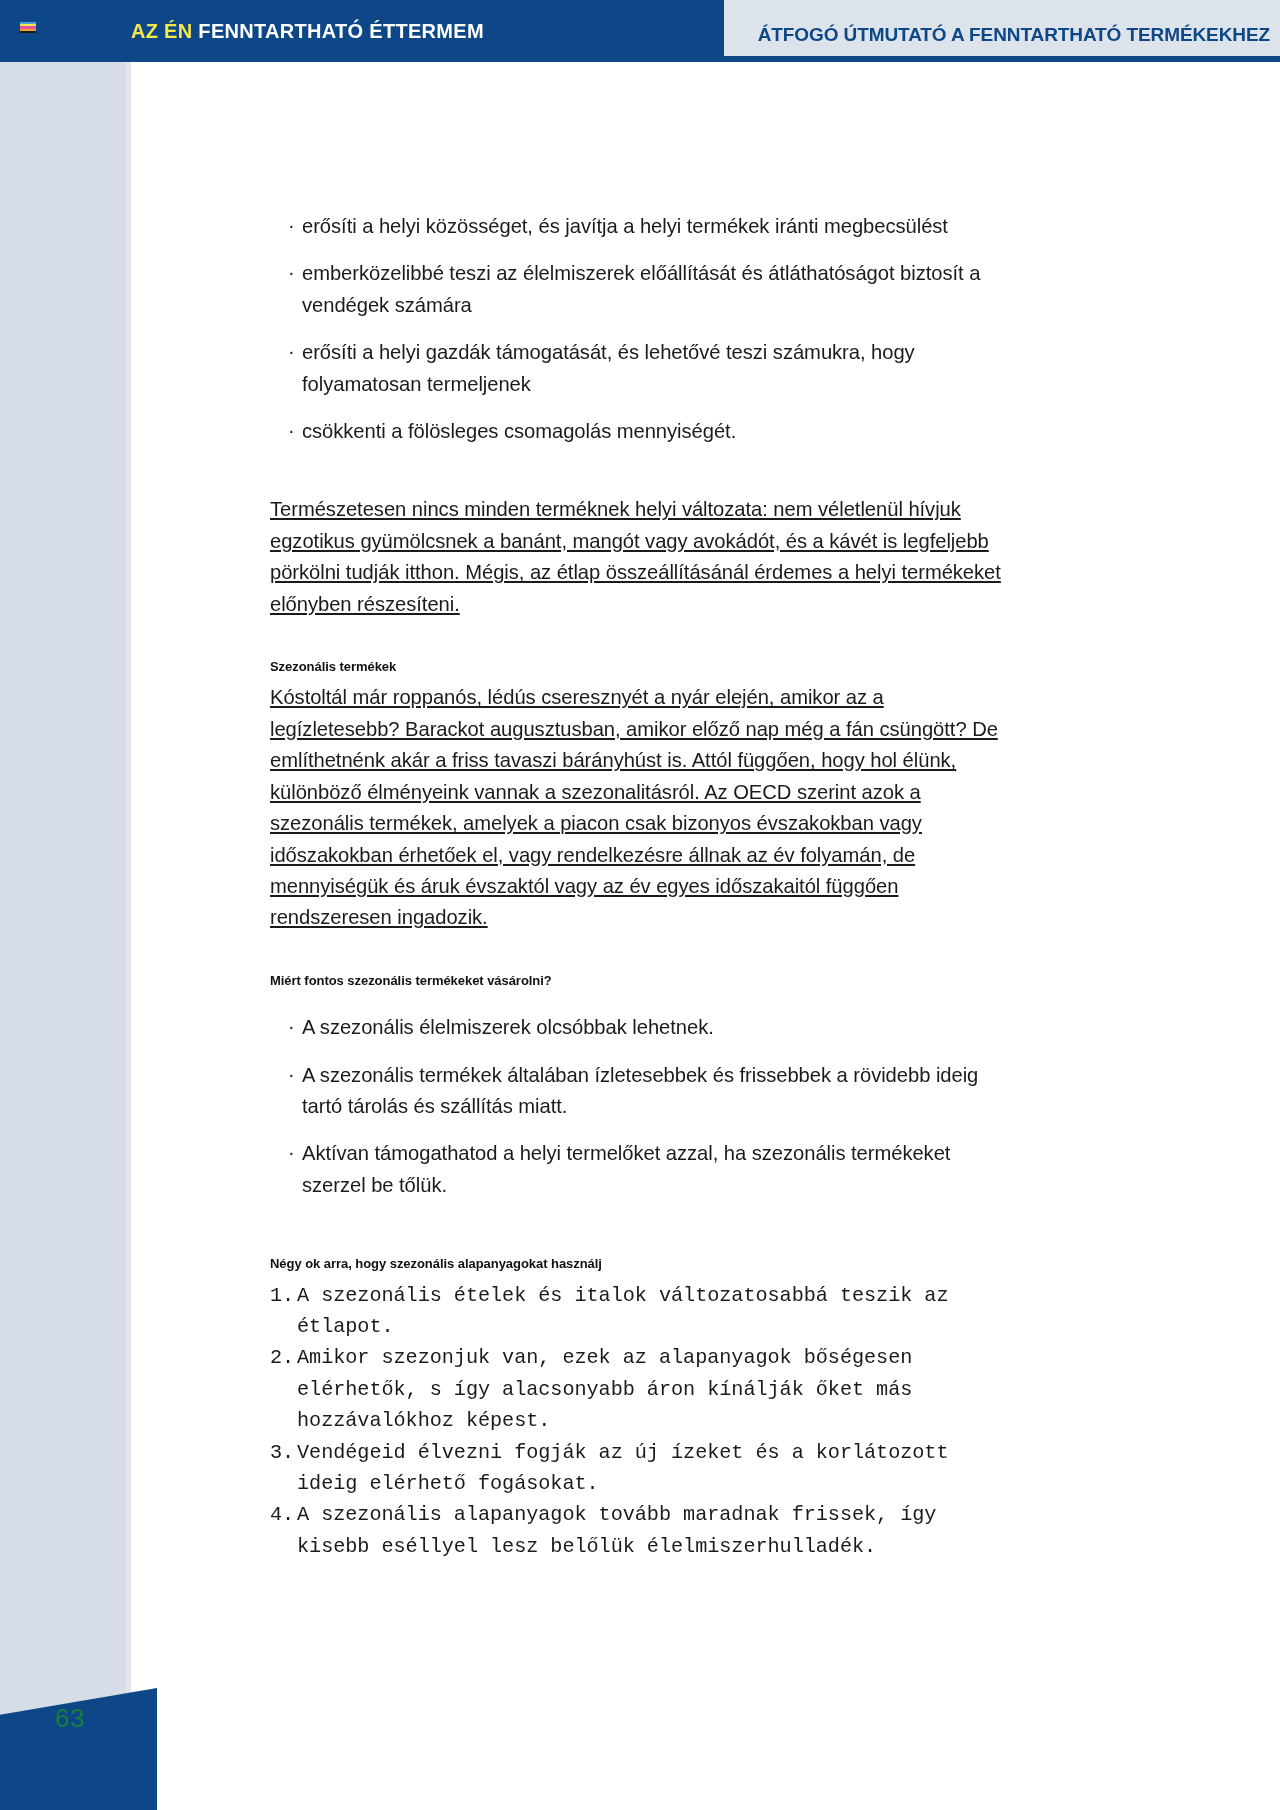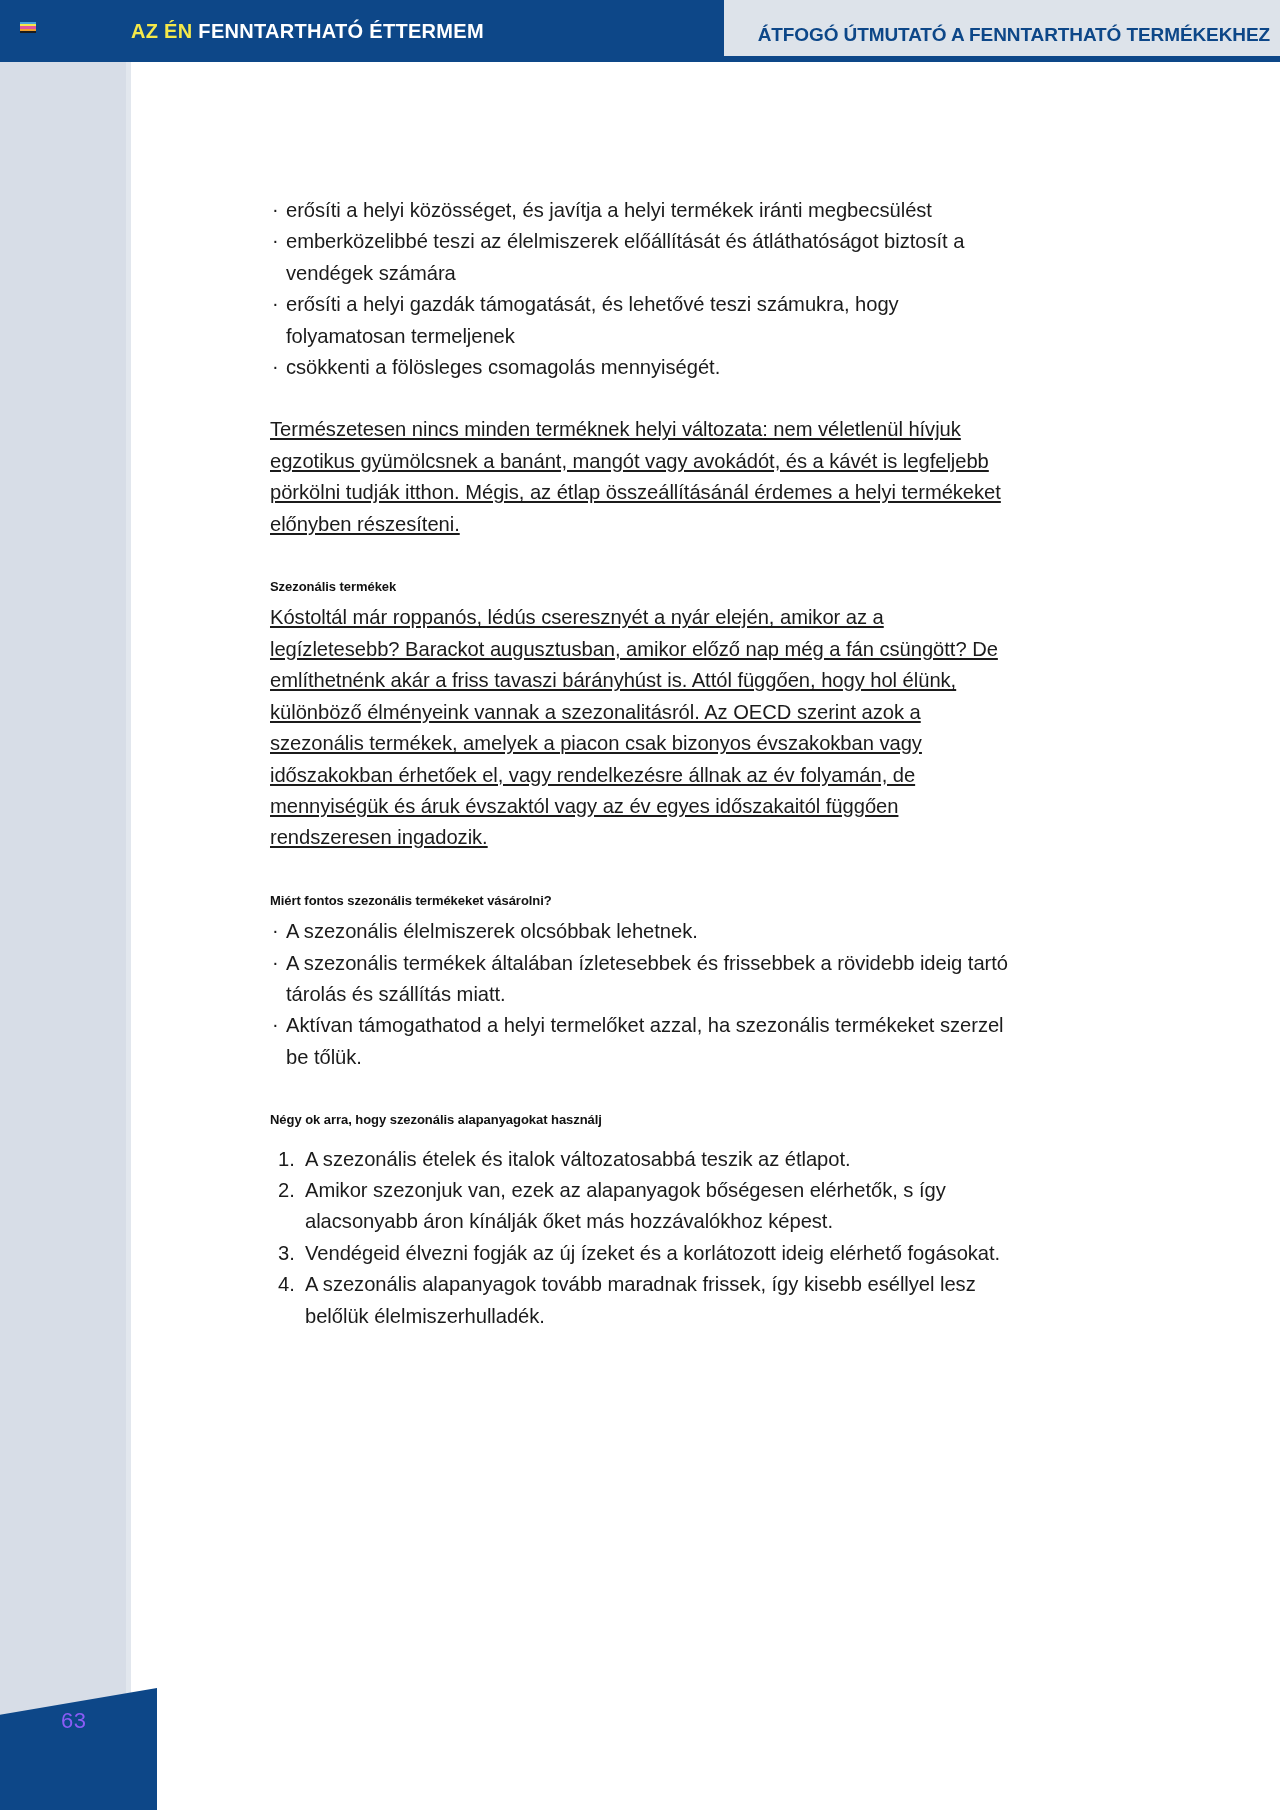--- a/index.html
+++ b/index.html
@@ -128,33 +128,33 @@
     line-height:31.4px;
     font-weight:bold;
     margin:0;
     color:#111111;
   }
 
   ul.bullets { list-style:none; margin:0; padding:0; }
   ul.bullets > li {
     position:relative;
     padding-left:16px;
-    margin:0;
+    margin:16px;
   }
   ul.bullets > li::before {
     content:"\00B7";
     position:absolute;
     left:2px;
     top:-1px;
     font-size:20px;
     line-height:31.4px;
     color:#1b1b1b;
   }
 
-  ol.numbers { list-style:none; margin:8px; padding:0; counter-reset:n; }
+  ol.numbers { list-style:none; margin:0; padding:0; counter-reset:n;font-family:Liberation Mono, monospace; }
   ol.numbers > li {
     position:relative;
     padding-left:27px;
     counter-increment:n;
   }
   ol.numbers > li::before {
     content:counter(n) ".";
     position:absolute;
     left:0;
     top:0;
@@ -168,24 +168,24 @@
     position:absolute;
     left:0;
     bottom:0;
     width:157px;
     height:122px;
     background:#0d4788;
     clip-path:polygon(0 22%, 100% 0, 100% 100%, 0 100%);
   }
   .page-number {
     position:absolute;
-    left:61px;
+    left:55px;
     bottom:76px;
-    font-size:22px;
-    color:#8b5cf6;
+    font-size:26px;
+    color:#15803d;
     letter-spacing:0.5px;
   }
 </style>
 </head>
 <body>
 
 <div class="page">
 
   <div class="left-band"></div>
   <div class="left-band-edge"></div>

